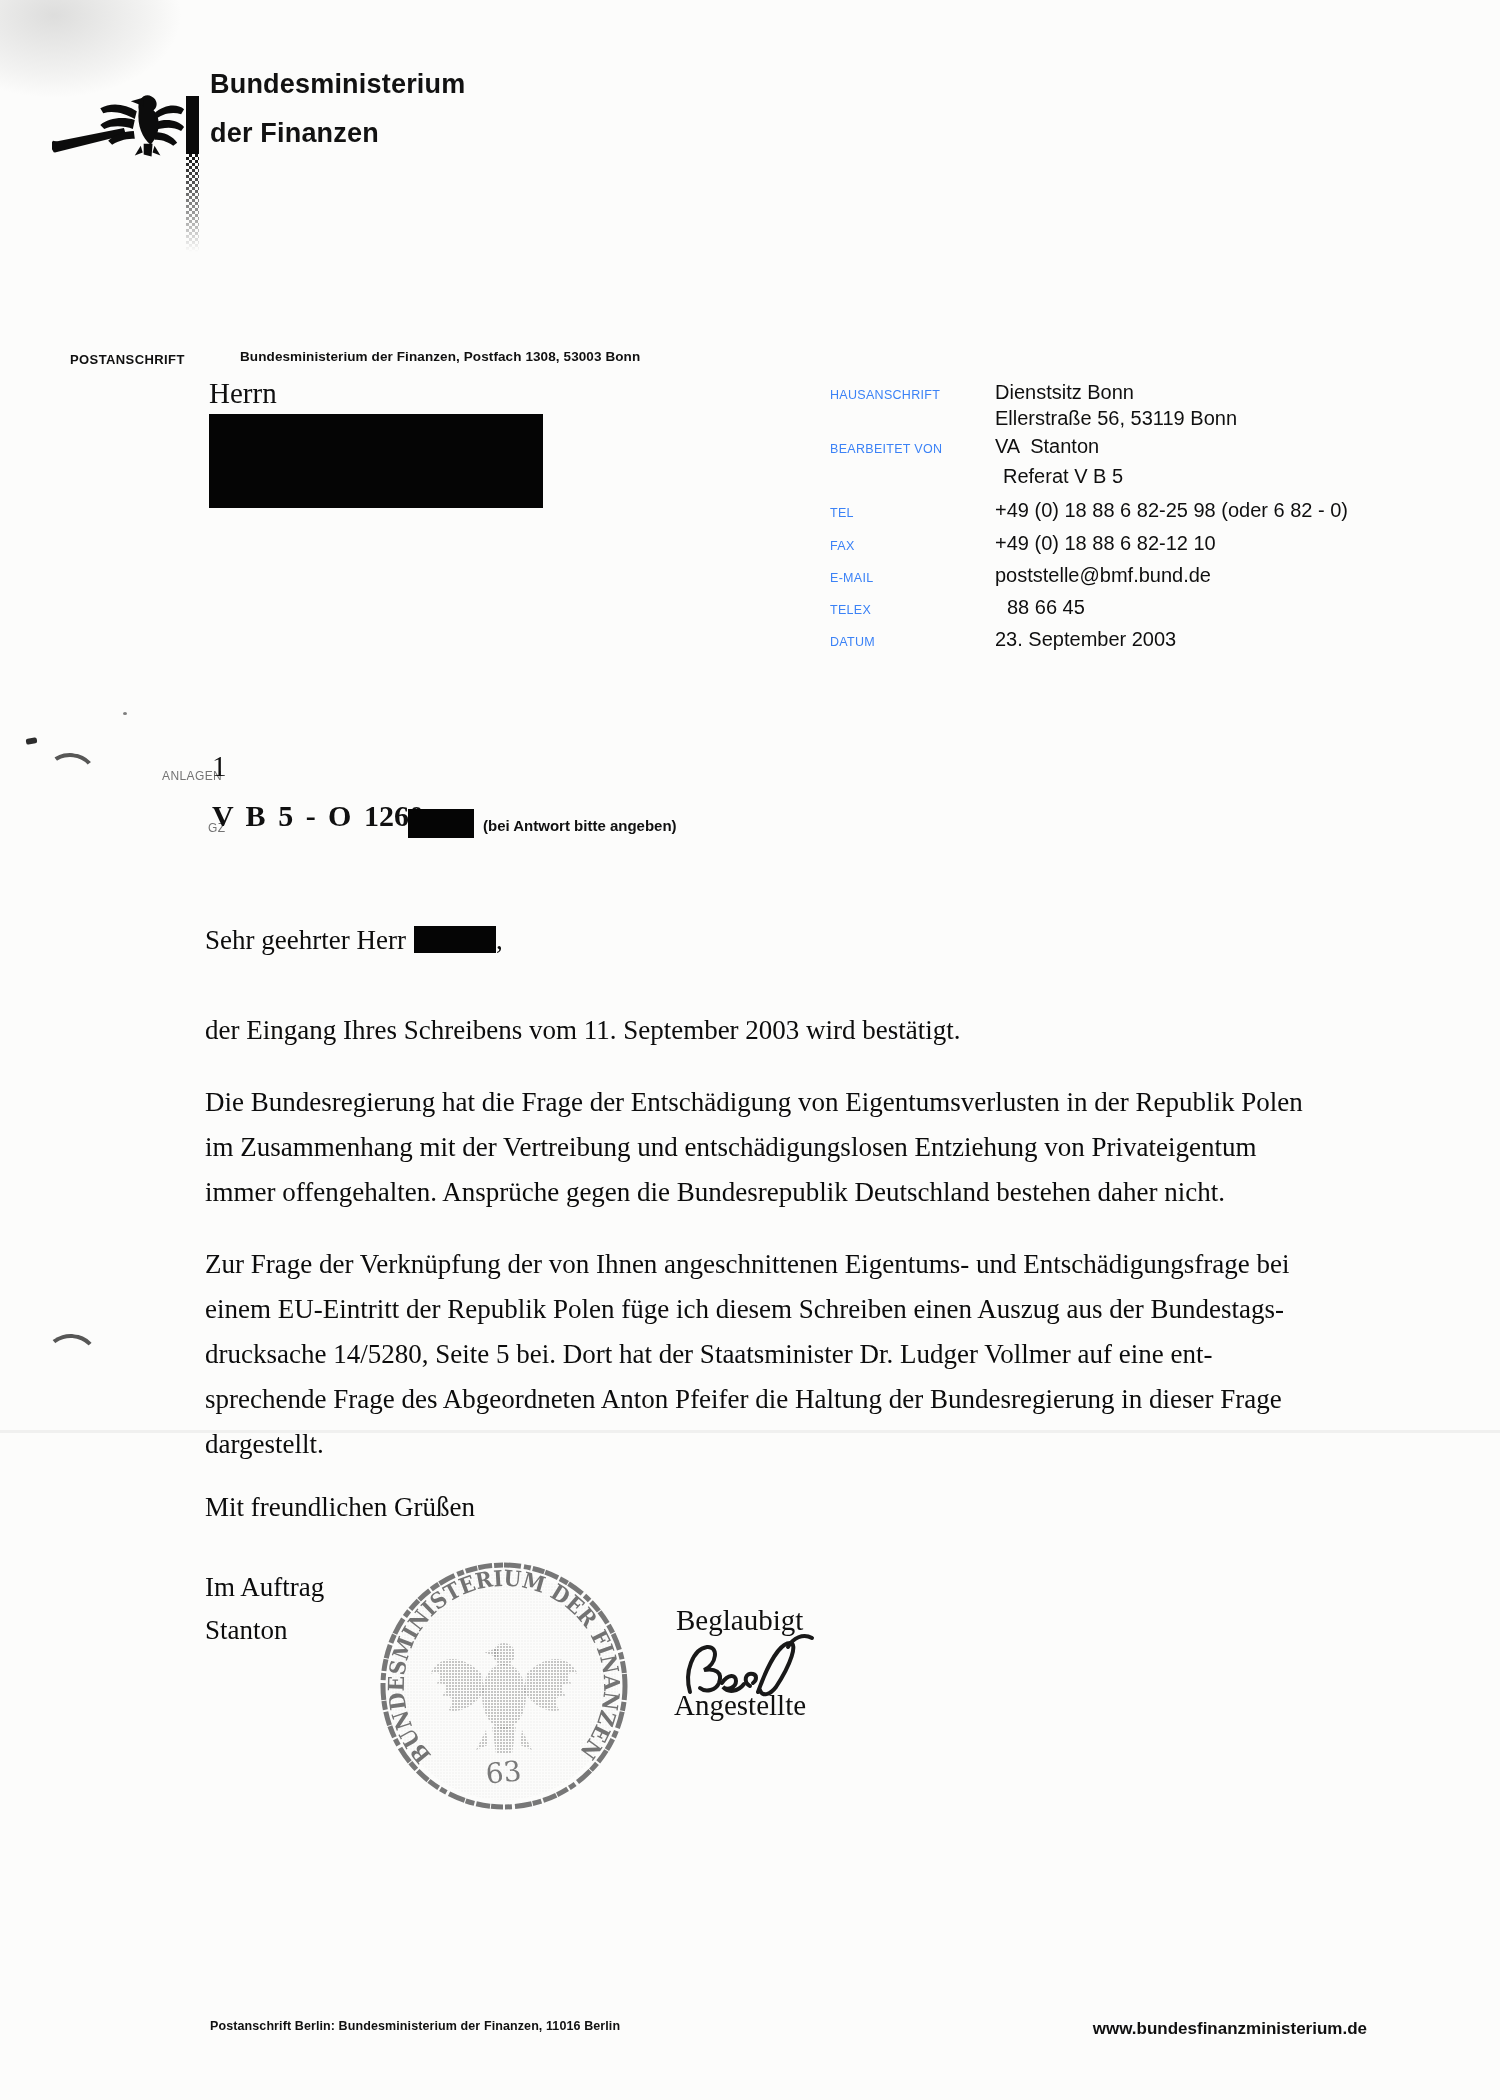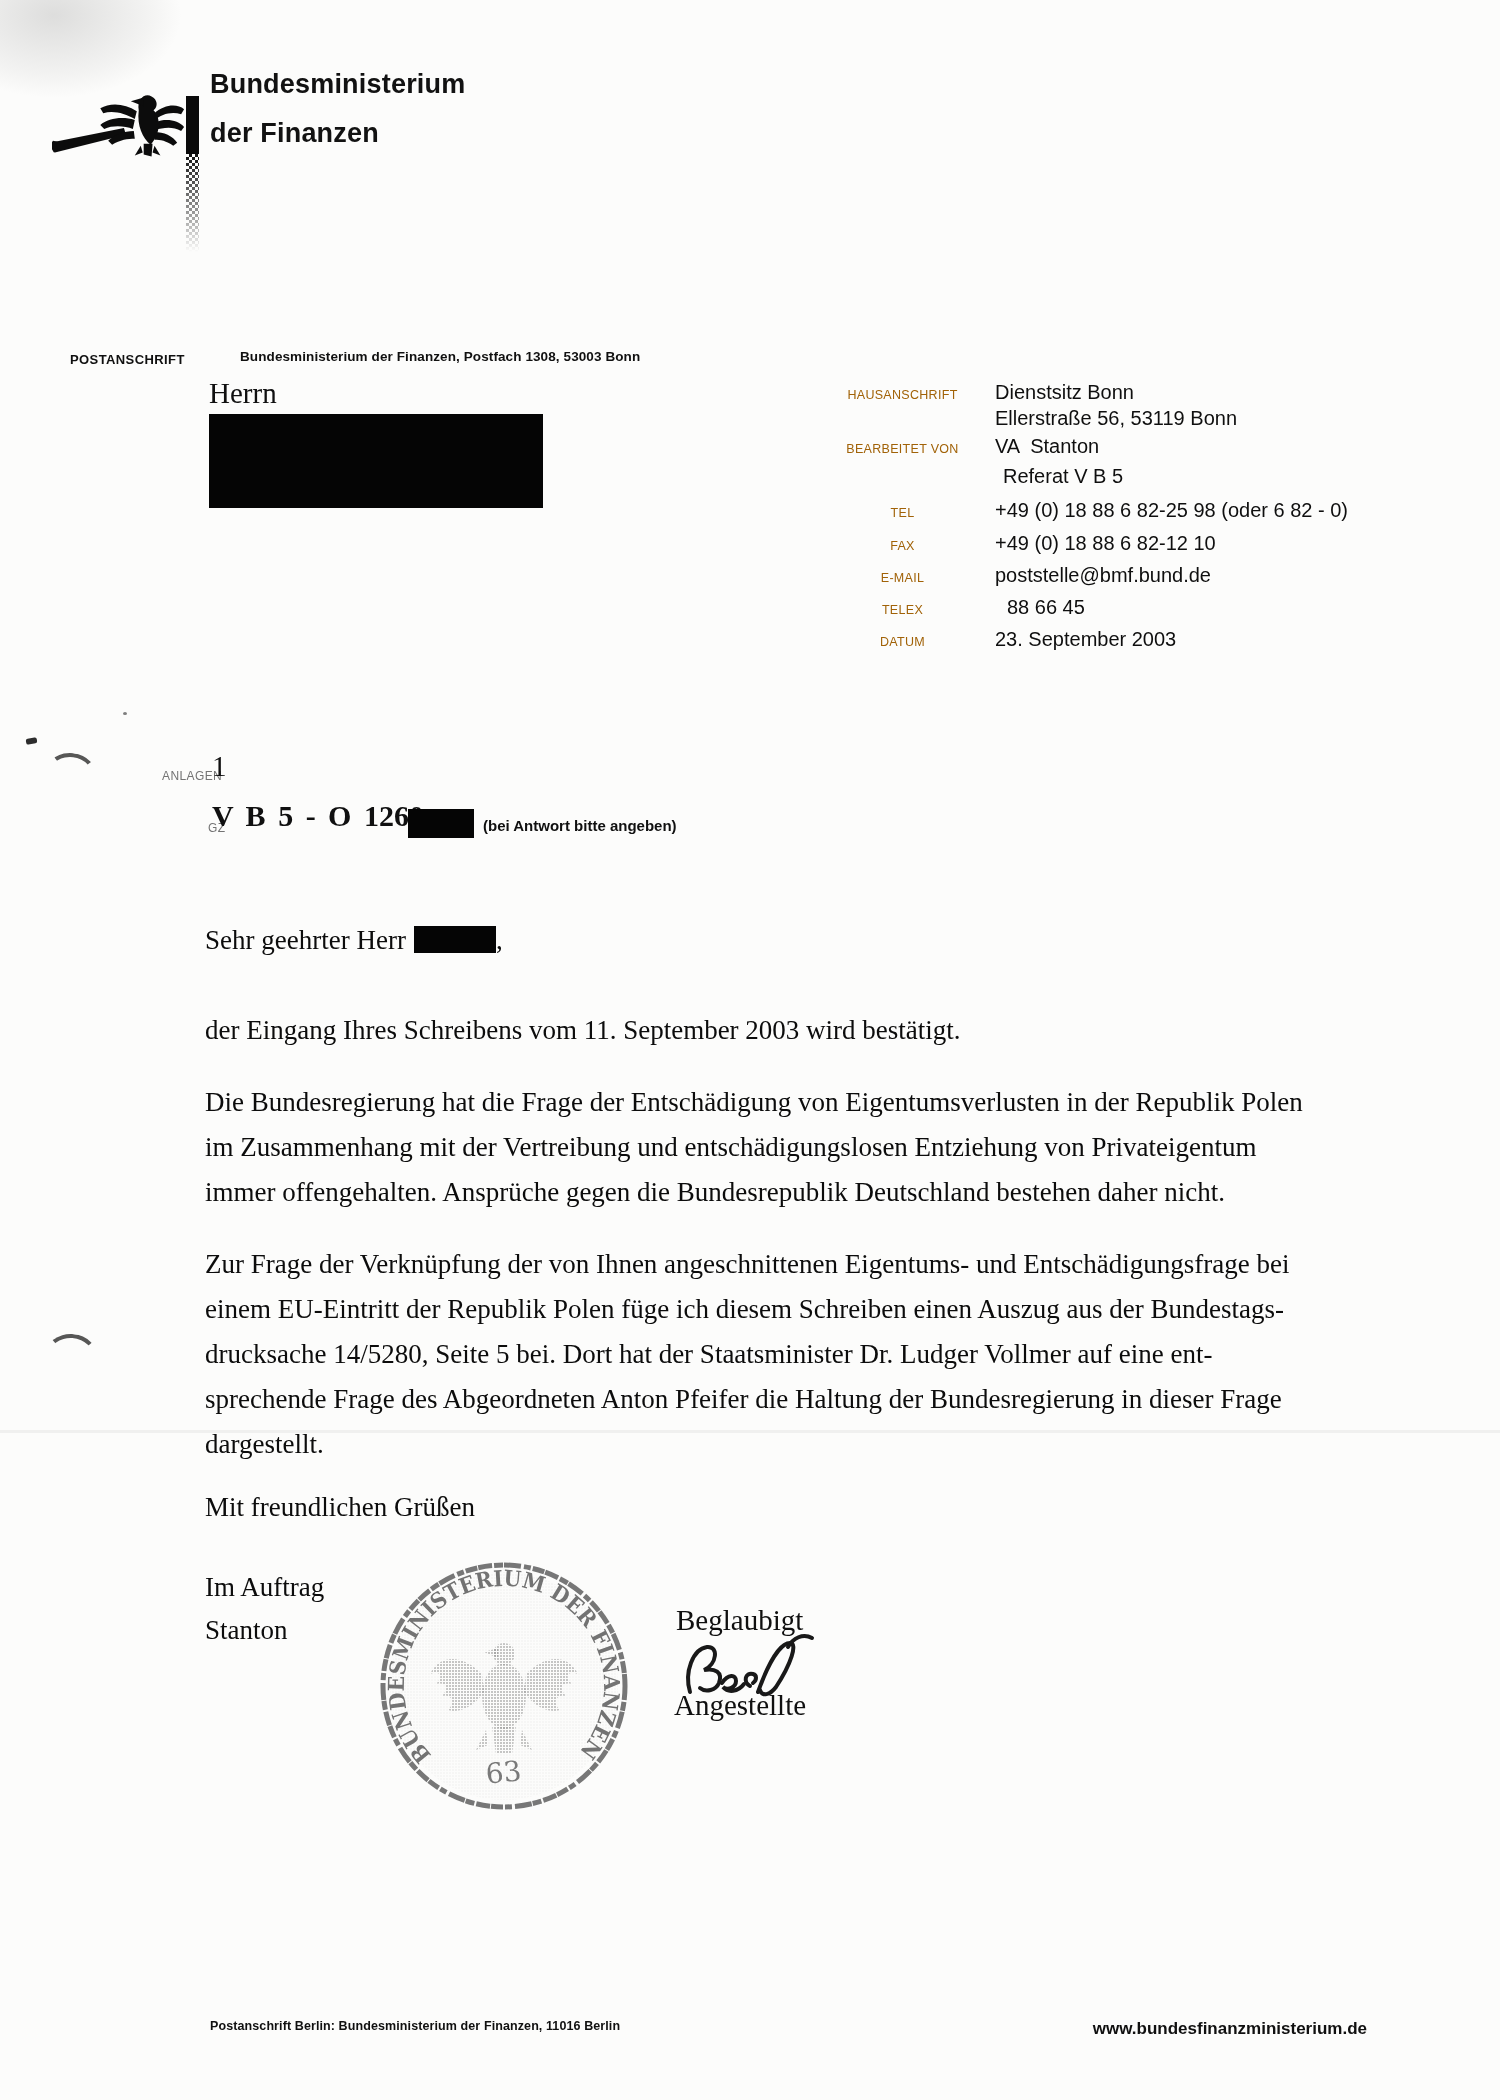--- a/index.html
+++ b/index.html
@@ -31,22 +31,22 @@
   
   .postal-label{left:70px;top:352px;font-size:13px;font-weight:700;letter-spacing:.4px;}
   .postal-value{left:200px;top:349px;font-size:13.5px;font-weight:600;letter-spacing:.1px;padding-left:40px;}
 
   
   .herrn{left:209px;top:377px;font-size:29px;}
   .redact{background:#050505;}
   .addr-redact{left:209px;top:414px;width:334px;height:94px;}
 
   
-  .c-label{position:absolute;left:830px;width:145px;text-align:center;
-    font-family:"Liberation Sans",sans-serif;font-size:12.5px;letter-spacing:.3px;color:#a16207;}
+  .c-label{position:absolute;left:830px;width:145px;text-align:left;
+    font-family:"Liberation Sans",sans-serif;font-size:12.5px;letter-spacing:.3px;color:#3b82f6;}
   .c-value{position:absolute;left:995px;font-family:"Liberation Sans",sans-serif;
     font-size:20px;color:#0f0f0f;white-space:pre-wrap;}
 
   
   .ref-label{font-family:"Liberation Sans",sans-serif;font-size:12px;letter-spacing:.4px;color:#737373;margin-left:40px;}
   .anlagen-value{left:212px;top:750px;font-size:29px;}
   .gz-value{left:212px;top:799px;font-size:30px;font-weight:700;word-spacing:5px;}
   .gz-redact{left:408px;top:809px;width:66px;height:29px;}
   .gz-note{left:483px;top:817px;font-size:15px;font-weight:700;}
 

